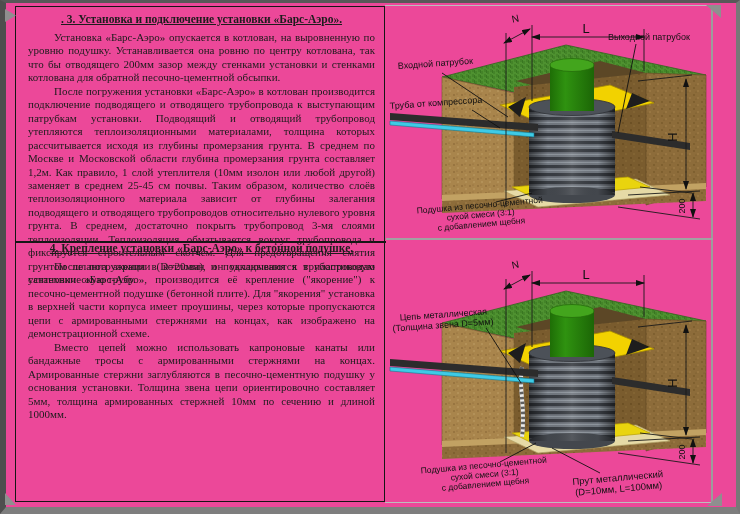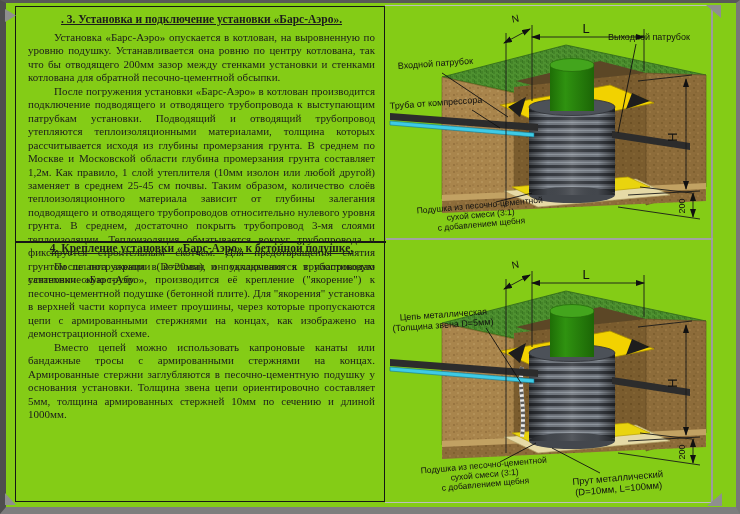--- a/index.html
+++ b/index.html
@@ -1,16 +1,16 @@
 <!DOCTYPE html>
 <html><head>
 <meta charset="utf-8">
 <style>
   html,body{margin:0;padding:0;background:#fff;}
-  #stage{position:relative;width:740px;height:514px;background:#84cc16;overflow:hidden;
+  #stage{position:relative;width:740px;height:514px;background:#ec4899;overflow:hidden;
          font-family:"Liberation Serif",serif;}
   .page-frame{position:absolute;inset:0;border-left:6px solid #4e4e4e;border-top:3px solid #585858;
          border-right:4px solid #787878;border-bottom:7px solid #7e7e7e;pointer-events:none;z-index:40;}
   .corner{position:absolute;background:#8f8f8f;z-index:41;}
   #c-tl{left:5px;top:9px;width:11px;height:13px;clip-path:polygon(0 0,100% 50%,0 100%);}
   #c-tr{left:706px;top:5px;width:15px;height:13px;clip-path:polygon(0 0,100% 0,100% 100%);}
   #c-bl{left:5px;top:493px;width:11px;height:12px;clip-path:polygon(0 0,100% 100%,0 100%);}
   #c-br{left:707px;top:493px;width:15px;height:13px;clip-path:polygon(100% 0,100% 100%,0 100%);}
 
   #leftbox{position:absolute;left:15px;top:6px;width:370px;height:496px;border:1px solid #161616;box-sizing:border-box;}

